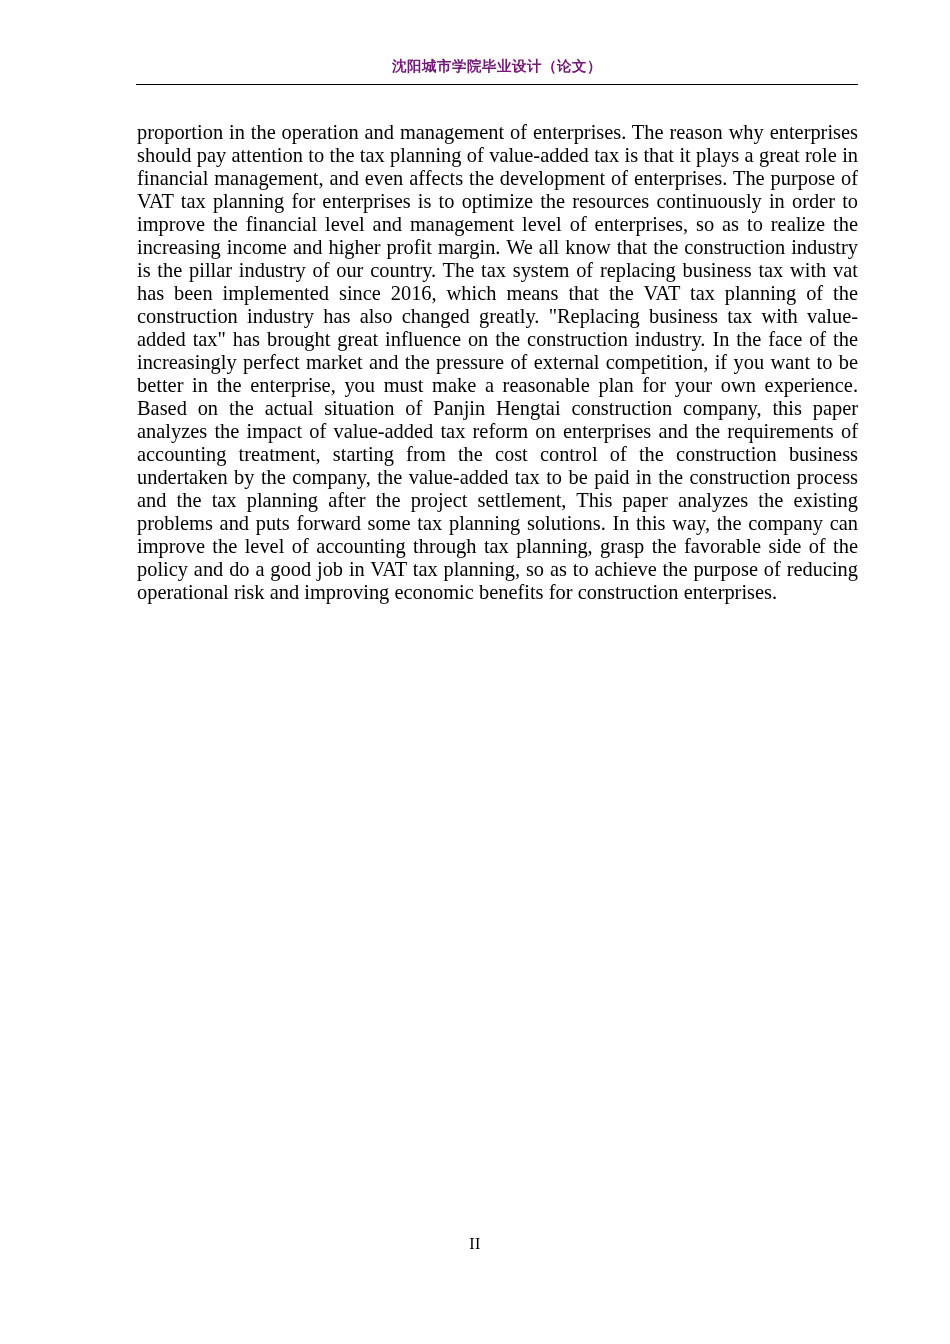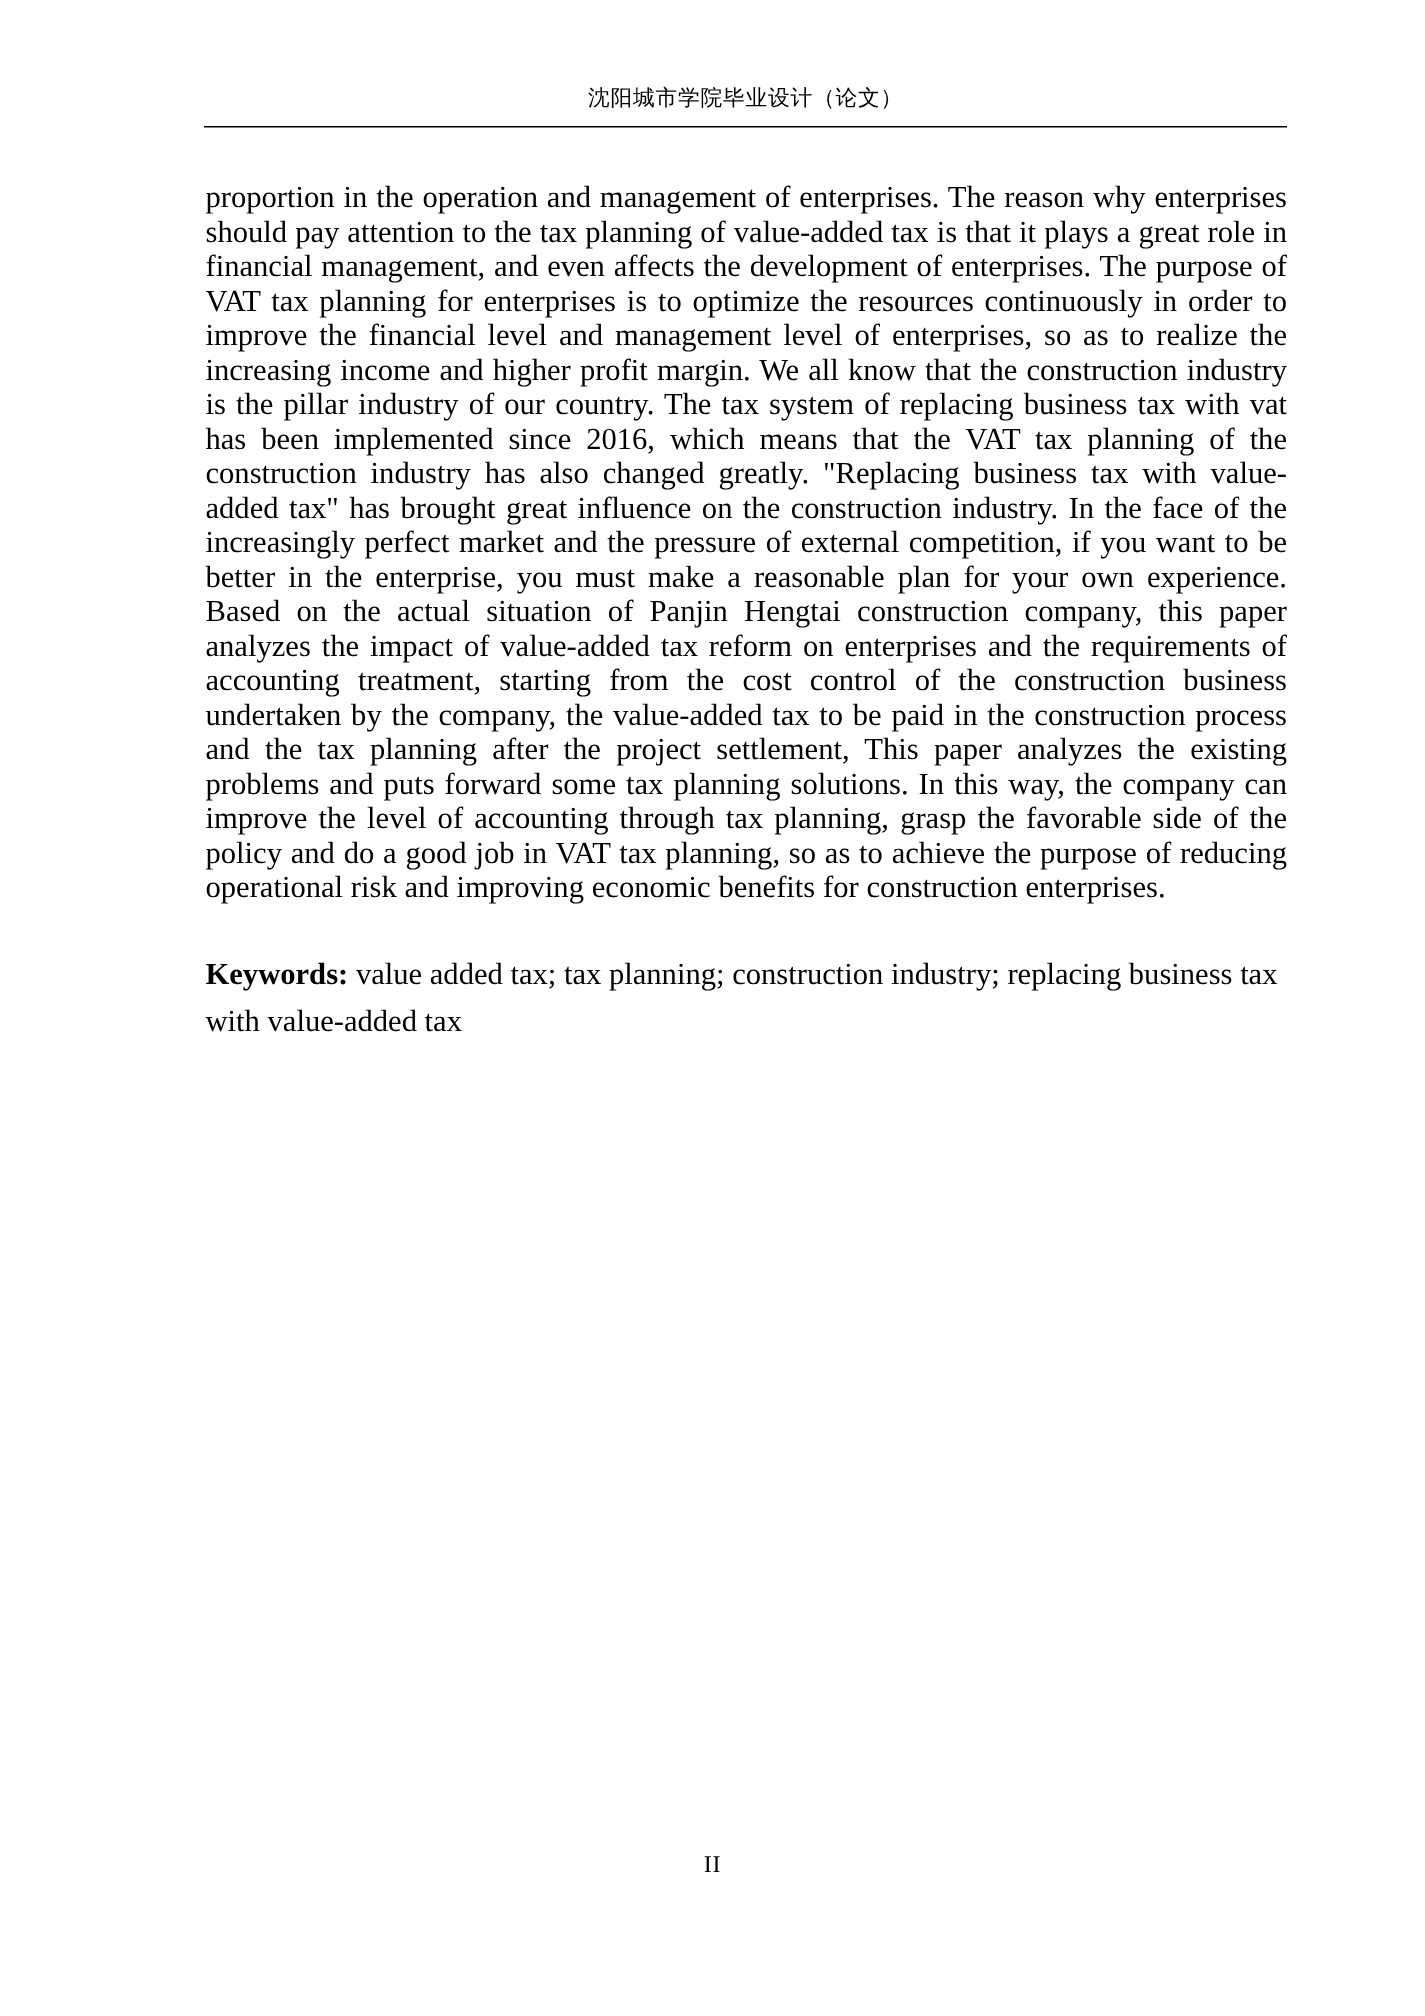--- a/index.html
+++ b/index.html
@@ -29,22 +29,23 @@
     width: 722px;
     text-align: center;
   }
 
   .page-header .header-text {
     display: inline-block;
     font-family: "DejaVu Serif", "Liberation Serif", serif;
     font-size: 14.5px;
     line-height: 20px;
     letter-spacing: 0.5px;
-    color: #000000;
+    color: #701a75;
     white-space: nowrap;
+    font-weight: bold;
   }
 
   .header-rule {
     position: absolute;
     left: 136px;
     top: 84px;
     width: 722px;
     height: 0;
     border-top: 1.6px solid #000000;
   }
@@ -107,23 +108,20 @@
 
   <div class="page-header">
     <span class="header-text">沈阳城市学院毕业设计（论文）</span>
   </div>
   <div class="header-rule"></div>
 
   <div class="content">
 
     <p class="body-paragraph">proportion in the operation and management of enterprises. The reason why enterprises should pay attention to the tax planning of value-added tax is that it plays a great role in financial management, and even affects the development of enterprises. The purpose of VAT tax planning for enterprises is to optimize the resources continuously in order to improve the financial level and management level of enterprises, so as to realize the increasing income and higher profit margin. We all know that the construction industry is the pillar industry of our country. The tax system of replacing business tax with vat has been implemented since 2016, which means that the VAT tax planning of the construction industry has also changed greatly. "Replacing business tax with value-added tax" has brought great influence on the construction industry. In the face of the increasingly perfect market and the pressure of external competition, if you want to be better in the enterprise, you must make a reasonable plan for your own experience. Based on the actual situation of Panjin Hengtai construction company, this paper analyzes the impact of value-added tax reform on enterprises and the requirements of accounting treatment, starting from the cost control of the construction business undertaken by the company, the value-added tax to be paid in the construction process and the tax planning after the project settlement, This paper analyzes the existing problems and puts forward some tax planning solutions. In this way, the company can improve the level of accounting through tax planning, grasp the favorable side of the policy and do a good job in VAT tax planning, so as to achieve the purpose of reducing operational risk and improving economic benefits for construction enterprises.</p>
 
-    <p class="keywords-block">
-      <span class="keywords-label">Keywords:</span><span class="keywords-value"> value added tax; tax planning; construction industry; replacing business tax with value-added tax</span>
-    </p>
 
   </div>
 
   <div class="page-footer">
     <span class="folio">II</span>
   </div>
 
 </div>
 
 </body></html>

